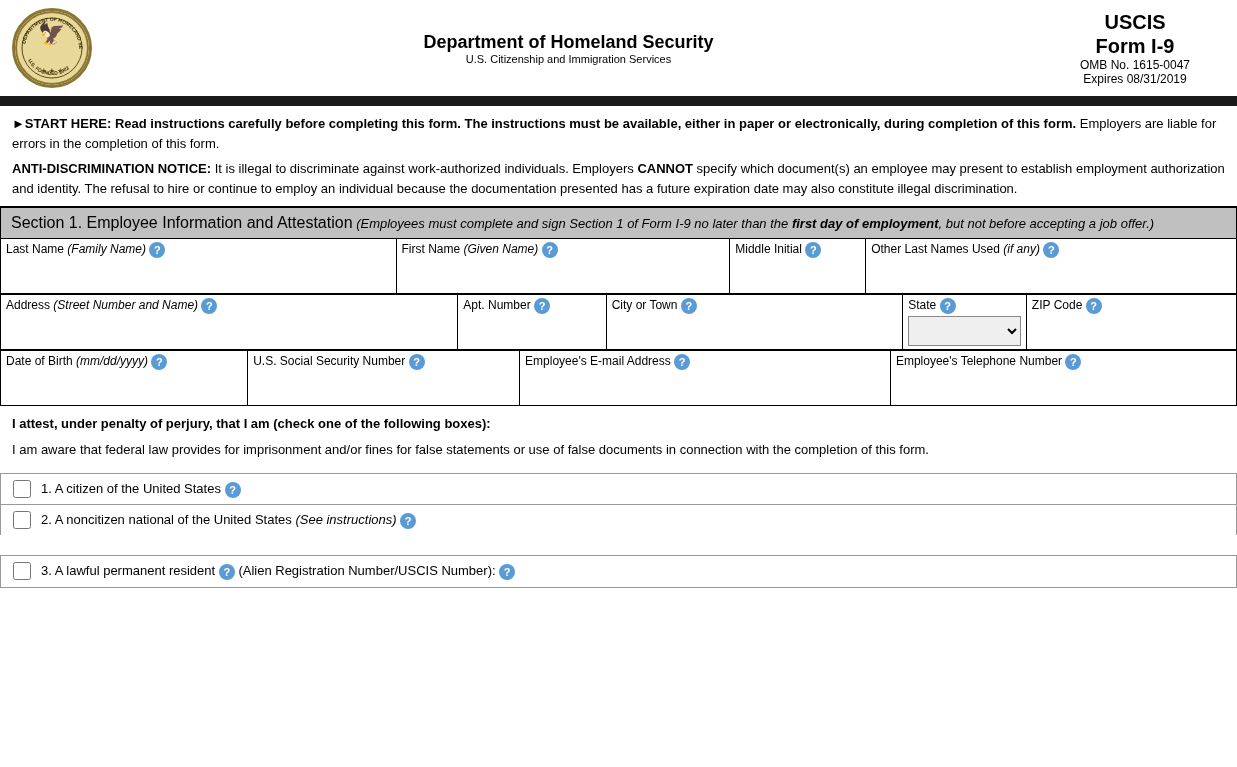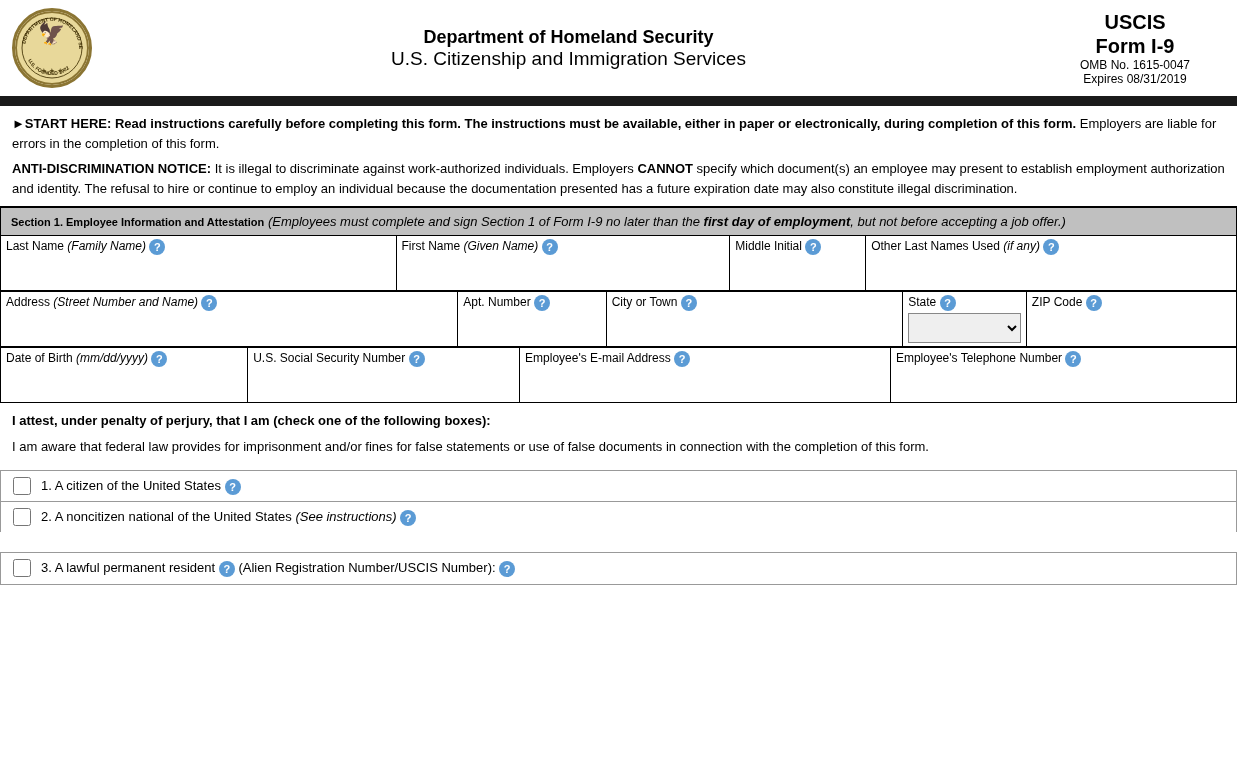--- a/index.html
+++ b/index.html
@@ -24,21 +24,21 @@
     }
     .header-center .title1 {
       font-size: 22px;
       font-weight: bold;
     }
     .header-center .title2 {
       font-size: 18px;
       font-weight: bold;
     }
     .header-center .title3 {
-      font-size: 19px;
+      font-size: 11px;
     }
     .header-right {
       text-align: center;
       min-width: 180px;
     }
     .header-right .form-title {
       font-size: 20px;
       font-weight: bold;
       line-height: 1.2;
     }
@@ -63,22 +63,22 @@
       margin-bottom: 0;
     }
 
     .section-header {
       background: #c0c0c0;
       padding: 6px 10px;
       border: 1px solid #000;
       border-bottom: none;
     }
     .section-header .sec-title {
-      font-size: 11px;
-      font-weight: bold;
+      font-size: 16px;
+      font-weight: normal;
     }
     .section-header .sec-subtitle {
       font-style: italic;
       font-size: 13px;
       font-weight: normal;
     }
     .section-header .sec-subtitle strong {
       font-weight: bold;
       font-style: italic;
     }

